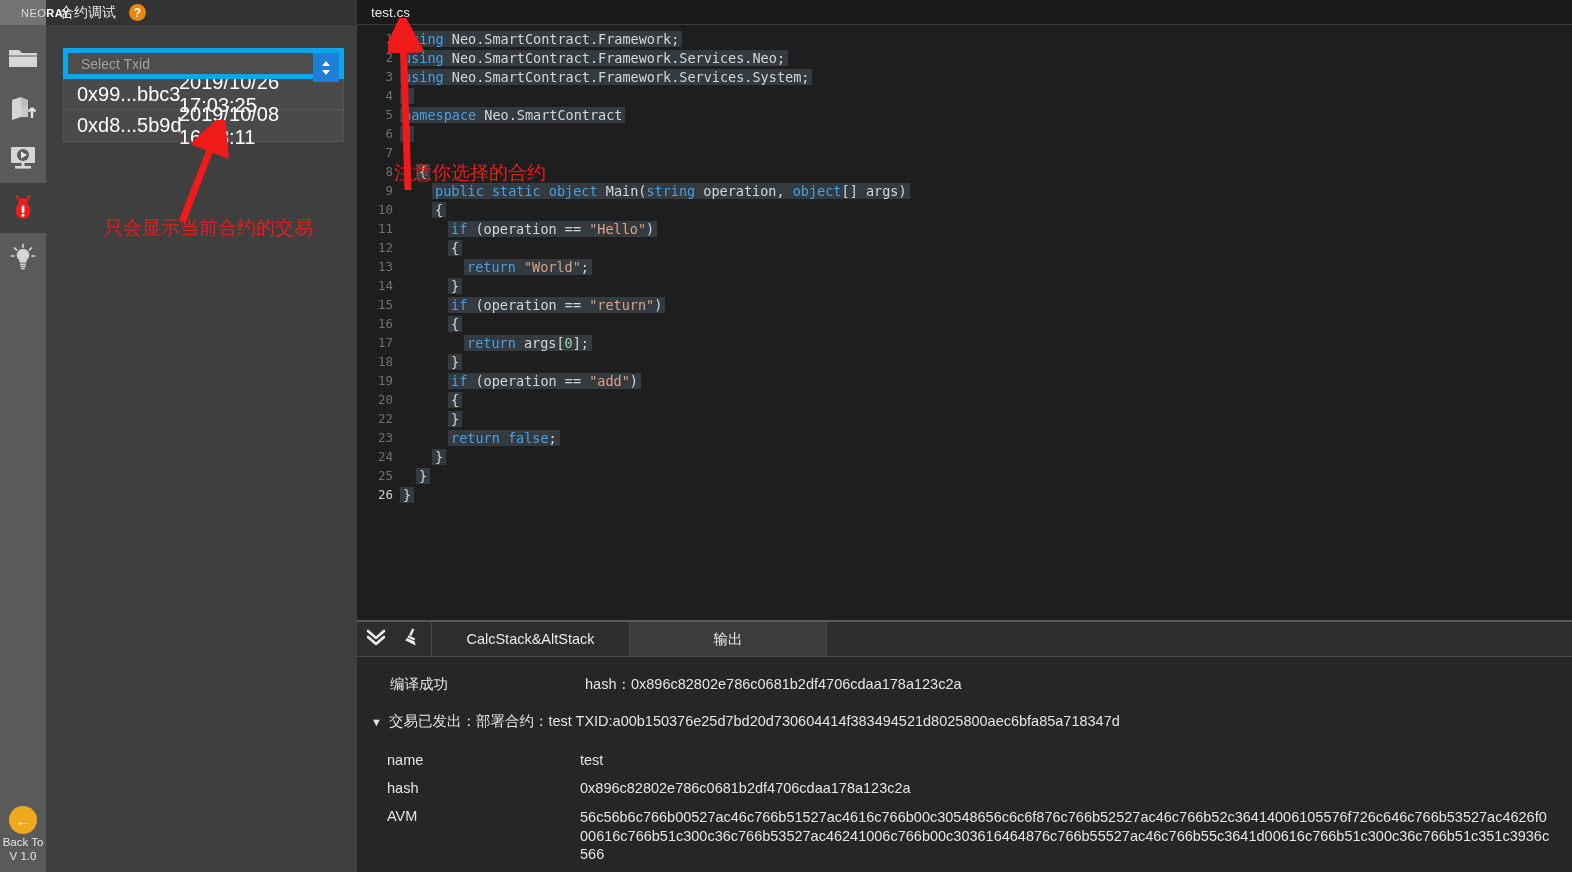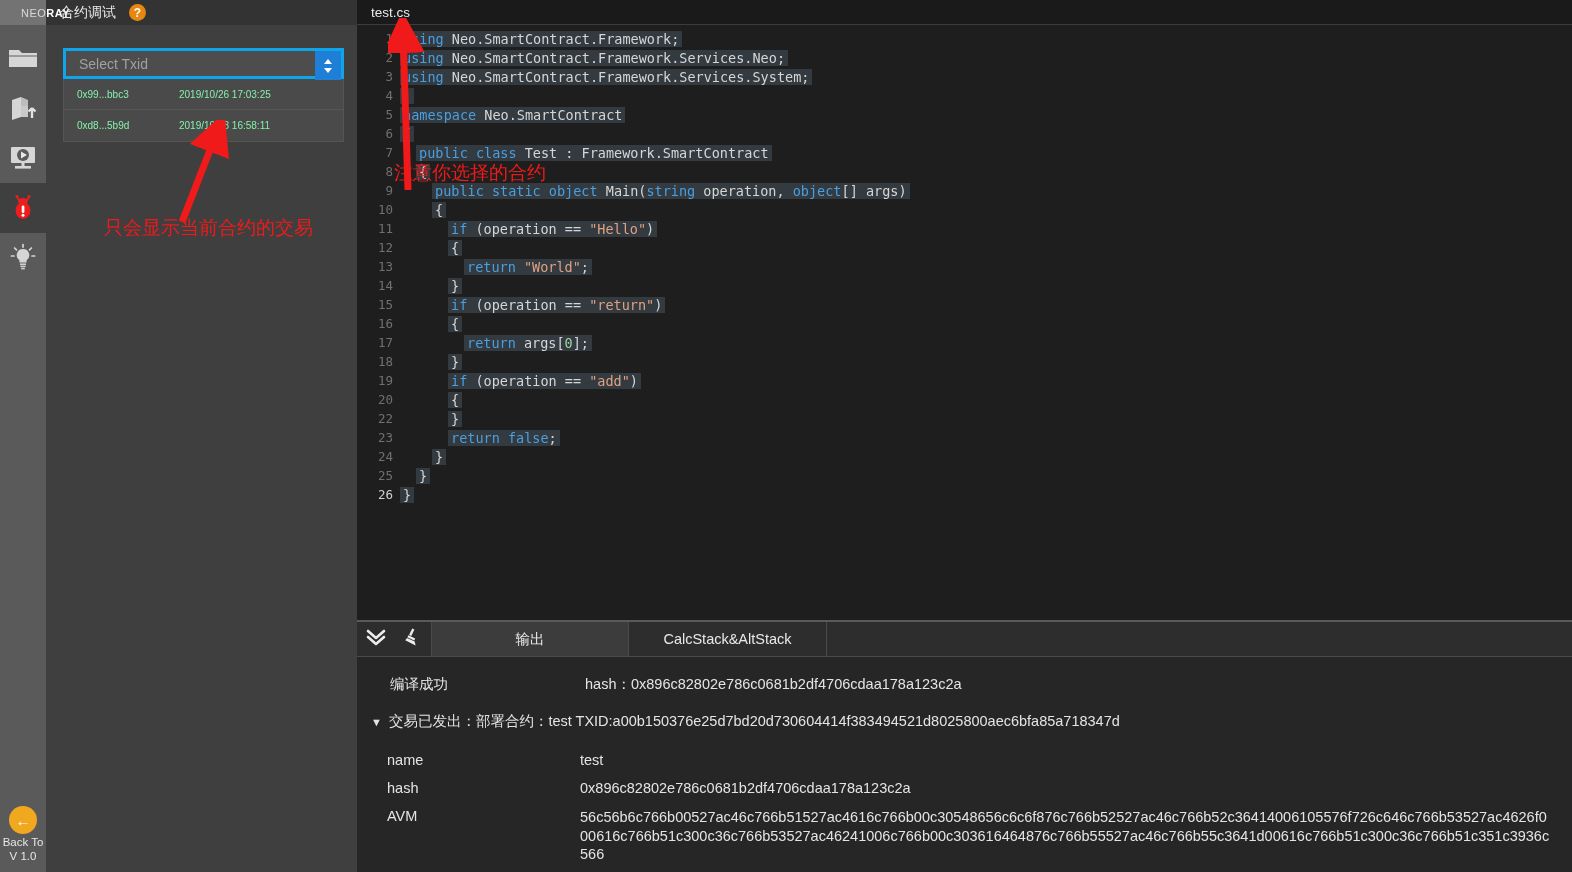--- a/index.html
+++ b/index.html
@@ -35,30 +35,30 @@
             display: flex; flex-direction: column; align-items: center; }
   .back-circle { width: 28px; height: 28px; border-radius: 50%; background: #f0a81e;
                  display: flex; align-items: center; justify-content: center;
                  color: #fff; font-size: 15px; line-height: 1; }
   .back-l1, .back-l2 { color: #e6e6e6; font-size: 11.5px; margin-top: 2px; }
 
   
   .leftpanel { position: absolute; left: 46px; top: 25px; width: 311px;
                height: 847px; background: #3f3f3f; }
   .select-wrap { position: absolute; left: 17px; top: 23px; width: 281px; }
-  .select-box { height: 31px; background: #4d4d4d; border: 3px solid #0ea5e9;
+  .select-box { height: 31px; background: #4d4d4d; border: 5px solid #0ea5e9;
                 display: flex; align-items: center; position: relative; }
   .select-ph { color: #a1a1a1; font-size: 14px; padding-left: 13px; }
   .spinner { position: absolute; right: 0; top: 0; width: 26px; height: 29px;
              background: #1f7fd6; display: flex; flex-direction: column;
              align-items: center; justify-content: center; }
   .spinner svg { display: block; }
   .txlist { border: 1px solid #555; border-top: none; background: #4a4a4a; }
-  .txrow { height: 31px; display: flex; align-items: center; color: #86efac;
-           font-size: 10px; border-bottom: 1px solid #565656; }
+  .txrow { height: 31px; display: flex; align-items: center; color: #ffffff;
+           font-size: 20px; border-bottom: 1px solid #565656; }
   .txrow:last-child { border-bottom: none; }
   .tx-id { width: 115px; padding-left: 13px; }
   .tx-time { }
 
   
   .editor-wrap { position: absolute; left: 357px; top: 0; width: 1215px; height: 484px;
                  background: #1e1e1e; }
   .tabbar { height: 25px; background: #1a1a1a; border-bottom: 1px solid #3c3c3c;
             display: flex; align-items: center; }
   .tab { color: #e9e9e9; font-size: 13.5px; padding: 0 14px; line-height: 25px; }
@@ -216,21 +216,21 @@
     <div class="tabbar">
       <div class="tab">test.cs</div>
     </div>
     <div class="code" id="code-lines">
         <div class="cline"><span class="lnum">1</span><span style="width: 0px; flex: 0 0 0px;"></span><span class="ctext"><span class="k">using</span> Neo.SmartContract.Framework;</span></div>
         <div class="cline"><span class="lnum">2</span><span style="width: 0px; flex: 0 0 0px;"></span><span class="ctext"><span class="k">using</span> Neo.SmartContract.Framework.Services.Neo;</span></div>
         <div class="cline"><span class="lnum">3</span><span style="width: 0px; flex: 0 0 0px;"></span><span class="ctext"><span class="k">using</span> Neo.SmartContract.Framework.Services.System;</span></div>
         <div class="cline"><span class="lnum">4</span><span style="width: 0px; flex: 0 0 0px;"></span><span class="ctext"> </span></div>
         <div class="cline"><span class="lnum">5</span><span style="width: 0px; flex: 0 0 0px;"></span><span class="ctext"><span class="k">namespace</span> Neo.SmartContract</span></div>
         <div class="cline"><span class="lnum">6</span><span style="width: 0px; flex: 0 0 0px;"></span><span class="ctext">{</span></div>
-        <div class="cline"><span class="lnum">7</span><span style="width: 16px; flex: 0 0 16px;"></span><span class="ctext"><span class="k">public</span> <span class="k">class</span> Test : Framework.SmartContract</span></div>
+        <div class="cline"><span class="lnum">7</span><span style="width: 16px; flex: 0 0 16px;"></span></div>
         <div class="cline"><span class="lnum">8</span><span style="width: 16px; flex: 0 0 16px;"></span><span class="ctext">{</span></div>
         <div class="cline"><span class="lnum">9</span><span style="width: 32px; flex: 0 0 32px;"></span><span class="ctext"><span class="k">public</span> <span class="k">static</span> <span class="k">object</span> Main(<span class="k">string</span> operation, <span class="k">object</span>[] args)</span></div>
         <div class="cline"><span class="lnum">10</span><span style="width: 32px; flex: 0 0 32px;"></span><span class="ctext">{</span></div>
         <div class="cline"><span class="lnum">11</span><span style="width: 48px; flex: 0 0 48px;"></span><span class="ctext"><span class="k">if</span> (operation == <span class="s">"Hello"</span>)</span></div>
         <div class="cline"><span class="lnum">12</span><span style="width: 48px; flex: 0 0 48px;"></span><span class="ctext">{</span></div>
         <div class="cline"><span class="lnum">13</span><span style="width: 64px; flex: 0 0 64px;"></span><span class="ctext"><span class="k">return</span> <span class="s">"World"</span>;</span></div>
         <div class="cline"><span class="lnum">14</span><span style="width: 48px; flex: 0 0 48px;"></span><span class="ctext">}</span></div>
         <div class="cline"><span class="lnum">15</span><span style="width: 48px; flex: 0 0 48px;"></span><span class="ctext"><span class="k">if</span> (operation == <span class="s">"return"</span>)</span></div>
         <div class="cline"><span class="lnum">16</span><span style="width: 48px; flex: 0 0 48px;"></span><span class="ctext">{</span></div>
         <div class="cline"><span class="lnum">17</span><span style="width: 64px; flex: 0 0 64px;"></span><span class="ctext"><span class="k">return</span> args[<span class="n">0</span>];</span></div>
@@ -258,22 +258,22 @@
       <div class="otool">
         <span>
           <svg width="20" height="20" viewBox="0 0 20 20">
             <path d="M9.2 1.5 L11.4 2.6 L8.3 9 L6.1 7.9 Z" fill="#ececec"></path>
             <path d="M5.4 8.2 L12.2 11.6 L11.2 13.6 L4.4 10.2 Z" fill="#ececec"></path>
             <path d="M4.1 10.9 L11.6 14.6 L12.6 18.4 L2.2 13.2 Z" fill="#ececec"></path>
           </svg>
         </span>
       </div>
       <div class="otool-sep"></div>
+      <div class="otab w2">CalcStack&amp;AltStack</div>
       <div class="otab w1 active">输出</div>
-      <div class="otab w2">CalcStack&amp;AltStack</div>
       <div class="otab-rest"></div>
     </div>
 
     <div class="outbody">
       <div class="row-compile">
         <span class="compile-label">编译成功</span>
         <span class="compile-hash">hash：0x896c82802e786c0681b2df4706cdaa178a123c2a</span>
       </div>
 
       <div class="row-tx">

